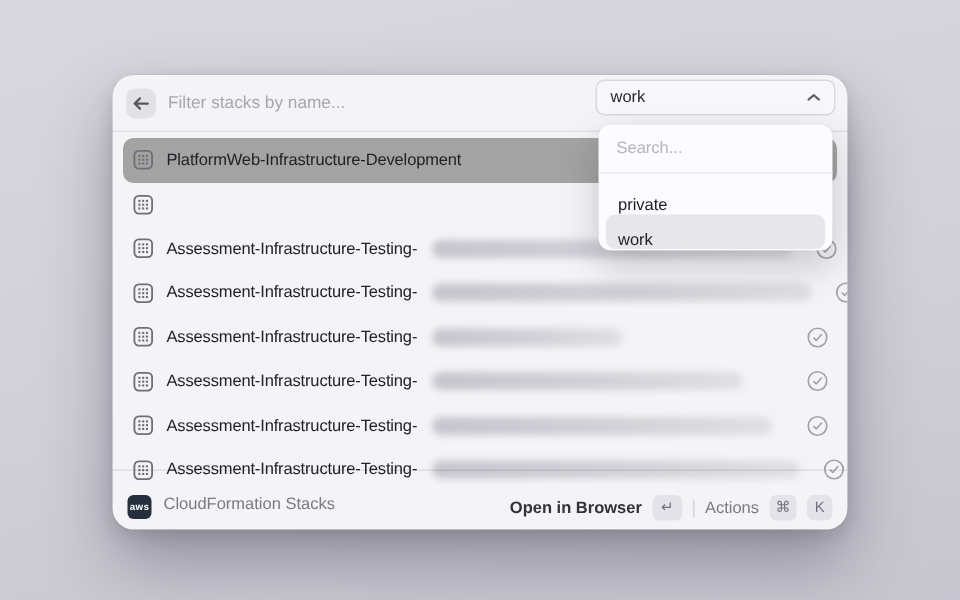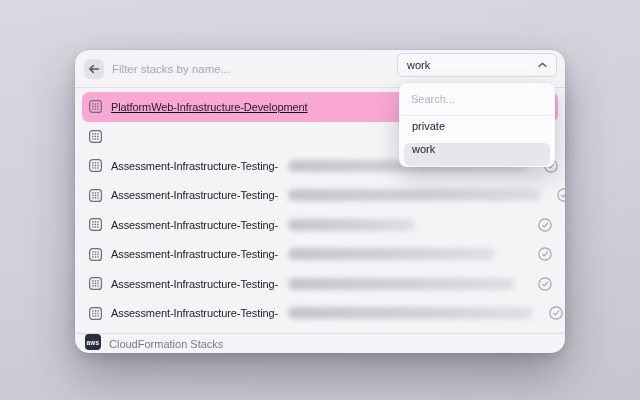--- a/index.html
+++ b/index.html
@@ -30,40 +30,40 @@
     padding: 0 9px; font-size: 11px; color: #28272d; cursor: pointer; }
   
   .tag-panel { position: absolute; right: 10px; top: 33px; width: 156px; height: 84px;
     background: #fcfbfe; border-radius: 8px; z-index: 20;
     box-shadow: 0 10px 26px rgba(20,20,35,0.20), 0 0 0 0.5px rgba(0,0,0,0.05); }
   .panel-search { width: 100%; height: 29px; border: none; outline: none; background: transparent;
     padding: 16px 12px; font-size: 11px; color: #26252b; font-family: inherit;
     border-bottom: 1px solid #ebeaee; display: block; }
   .panel-search::placeholder { color: #b5b4bc; }
   .panel-options { padding: 4px 5px; }
-  .panel-option { height: 23px; display: flex; align-items: flex-start; padding: 0 8px;
+  .panel-option { height: 23px; display: flex; align-items: flex-end; padding: 0 8px;
     border-radius: 6px; font-size: 11px; color: #222127; cursor: pointer; }
   .panel-option.highlighted { background: #e7e6eb; }
   
   .list { position: absolute; top: 39px; left: 0; right: 0; bottom: 24px;
     overflow: hidden; padding-top: 3px; }
   .row { height: 29.5px; margin: 0 7px; border-radius: 7px;
     display: flex; align-items: center; padding: 0 6px; gap: 8px; cursor: pointer; }
-  .row.selected { background: #f9a8d4; text-decoration: underline; }
+  .row.selected { background: #a3a3a3; }
   .grid-icon { color: #6f6e76; flex: none; display: flex; }
   .stack-label { font-size: 11px; color: #222127; white-space: nowrap; letter-spacing: -0.1px; }
   .redacted { height: 12px; border-radius: 6px; flex: none; margin-left: 2px;
     background: linear-gradient(90deg, #c6c5cd 0%, #d2d1d8 55%, #e0dfe5 100%);
     filter: blur(2.5px); }
   .spacer { flex: 1; }
   .check-icon { color: #a3a2aa; flex: none; display: flex; }
   
-  .footer { position: absolute; left: 0; right: 0; bottom: 0; height: 20px;
-    border-top: 1px solid rgba(0,0,0,0.09); display: flex; align-items: flex-end;
-    padding: 3px 10px; gap: 8px; }
+  .footer { position: absolute; left: 0; right: 0; bottom: 0; height: 40px;
+    border-top: 1px solid rgba(0,0,0,0.09); display: flex; align-items: flex-start;
+    padding: 16px 10px; gap: 8px; }
   .aws-badge { width: 16px; height: 16px; background: #252f3e; border-radius: 4px;
     color: #ffffff; font-size: 6.5px; font-weight: bold; letter-spacing: 0.2px;
     display: flex; align-items: center; justify-content: center; flex: none; }
   .app-name { font-size: 11px; color: #7b7a82; }
   .footer-right { margin-left: auto; display: flex; align-items: center; gap: 7px; }
   .primary-action { font-size: 11px; font-weight: bold; color: #323137; background: none;
     border: none; cursor: pointer; font-family: inherit; padding: 0; }
   .key-badge { height: 17px; min-width: 17px; padding: 0 4px; background: #e4e3e9;
     border-radius: 4.5px; color: #73727a; font-size: 10px;
     display: flex; align-items: center; justify-content: center; }
@@ -322,14 +322,22 @@
   </div>
         <div class="panel-option highlighted">
     <span>work</span>
   </div>
       </div>
   </div>
 
   <div class="footer">
     <span class="aws-badge">aws</span>
     <span class="app-name">CloudFormation Stacks</span>
+    <div class="footer-right">
+      <button class="primary-action">Open in Browser</button>
+      <span class="key-badge wide">↵</span>
+      <span class="footer-divider"></span>
+      <button class="secondary-action">Actions</button>
+      <span class="key-badge">⌘</span>
+      <span class="key-badge">K</span>
+    </div>
   </div>
 </div>
 
 </body></html>

